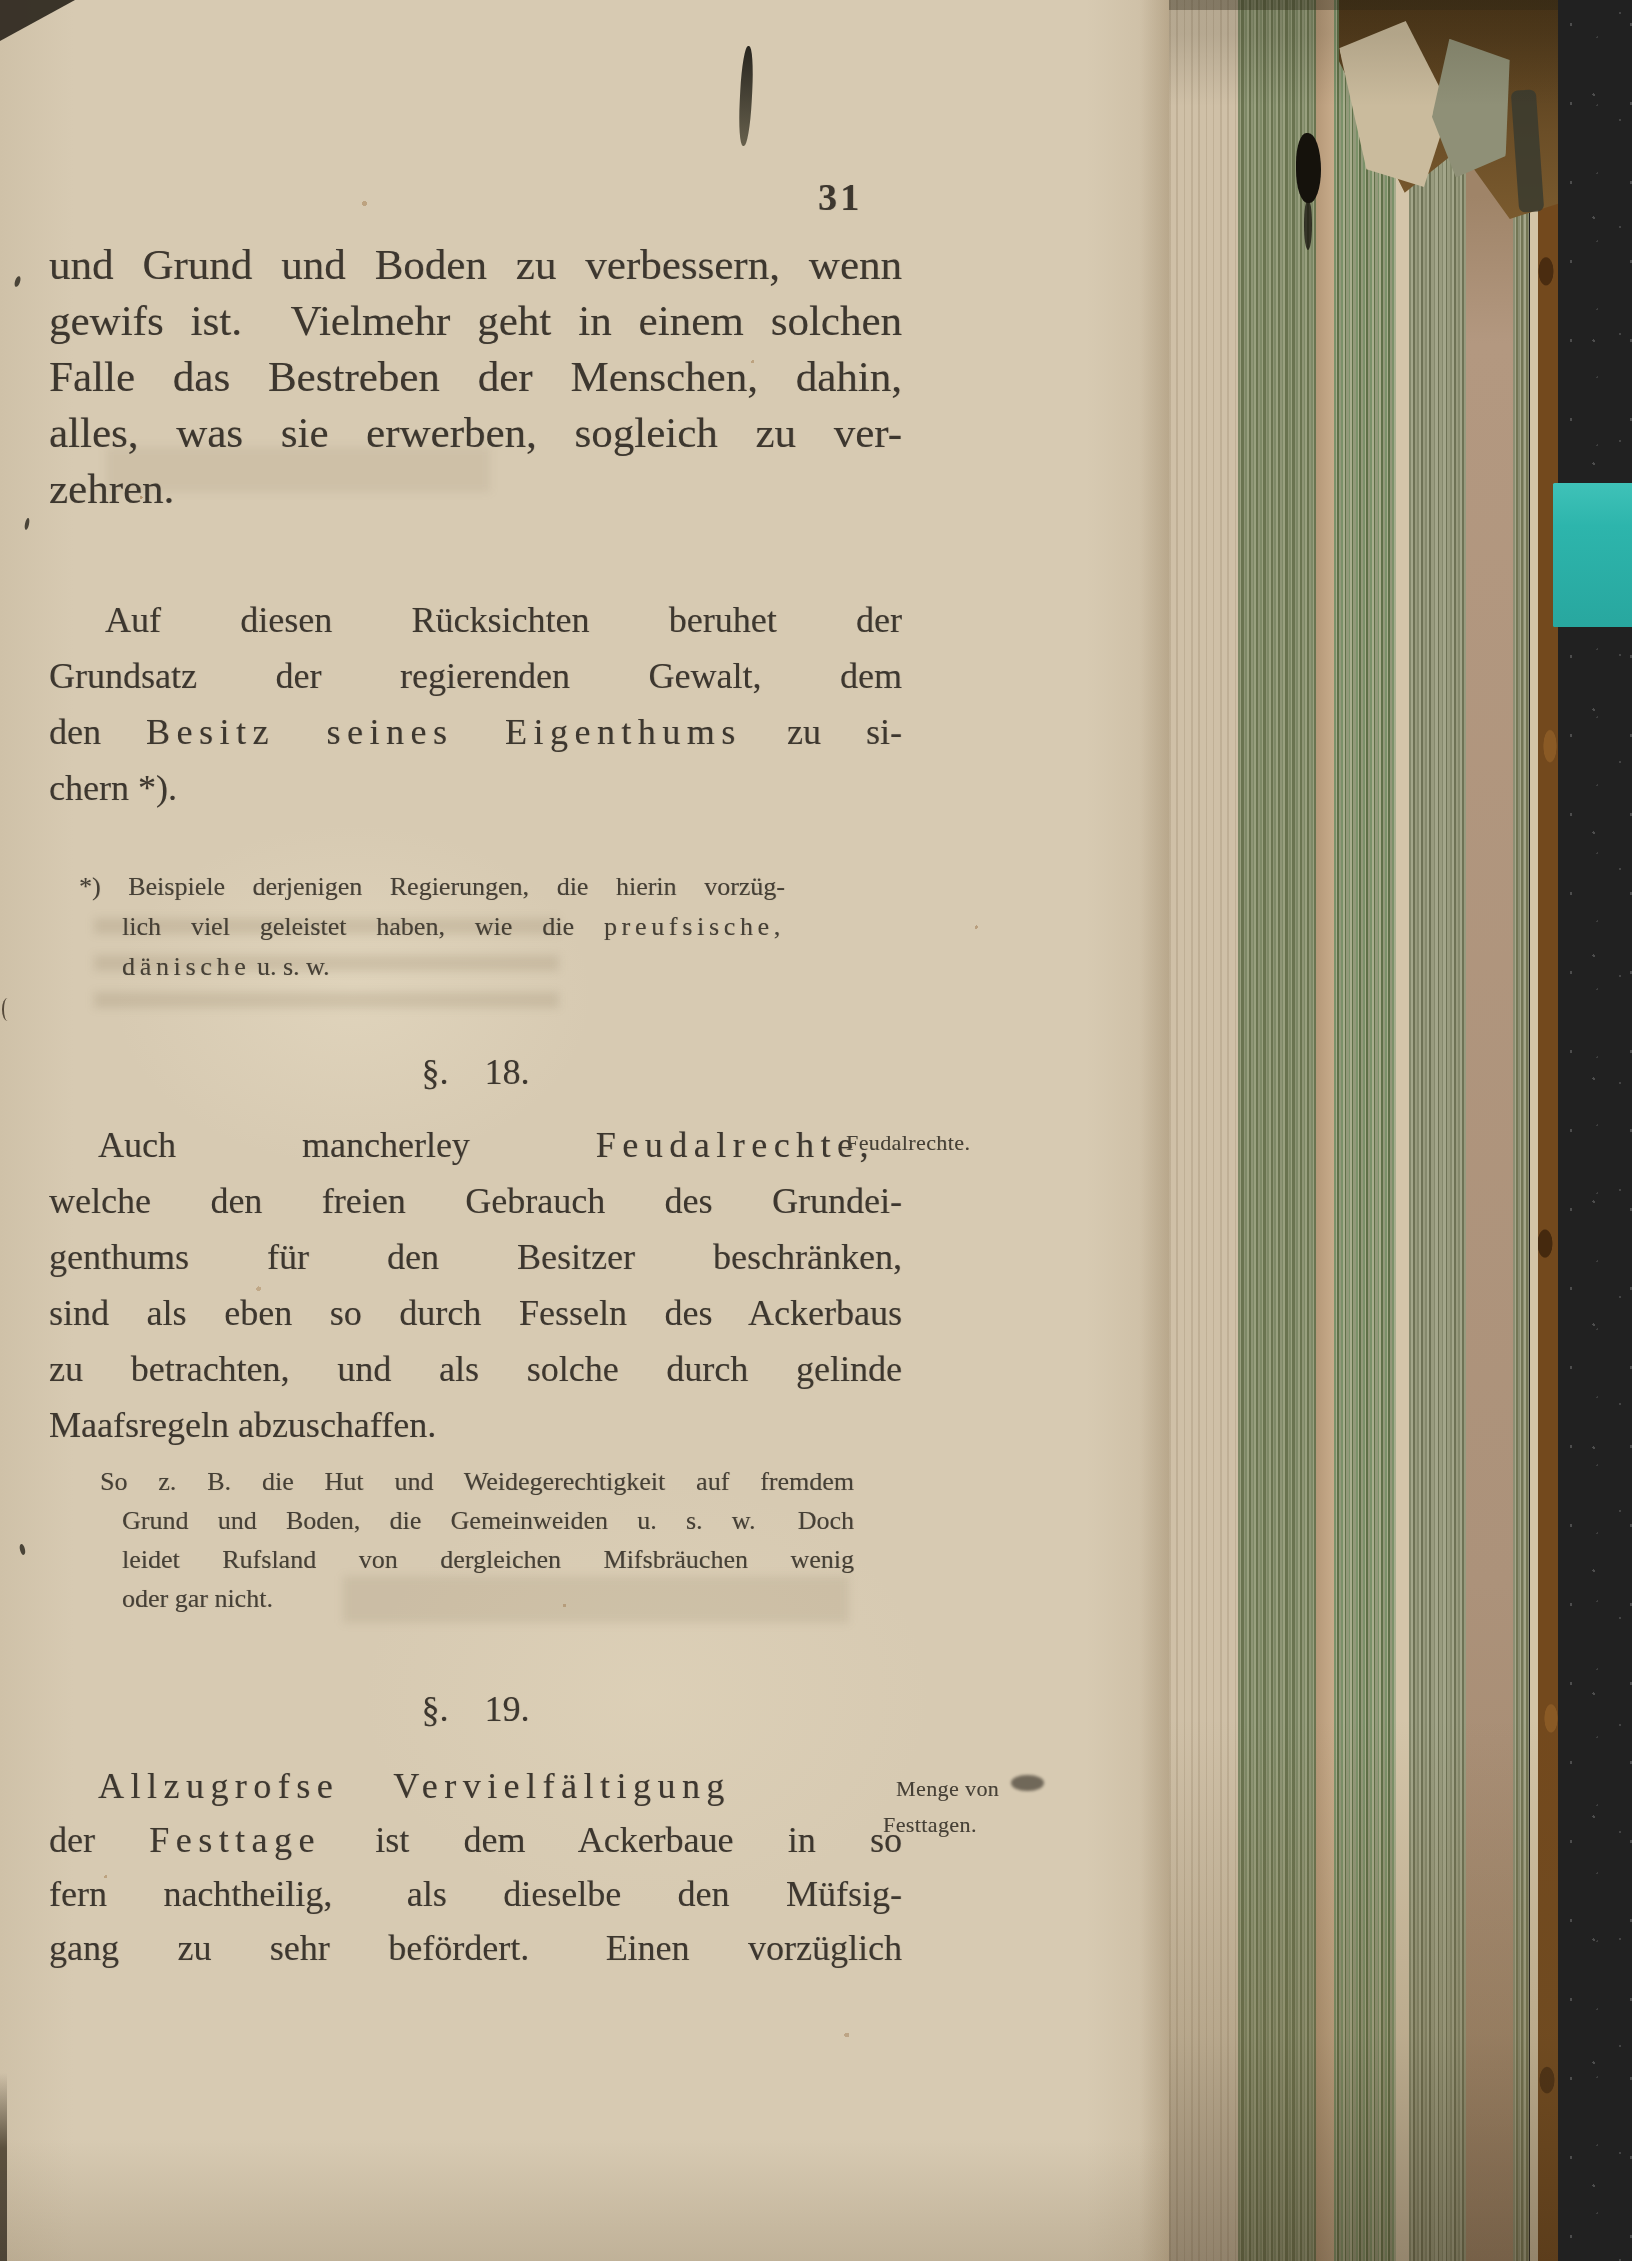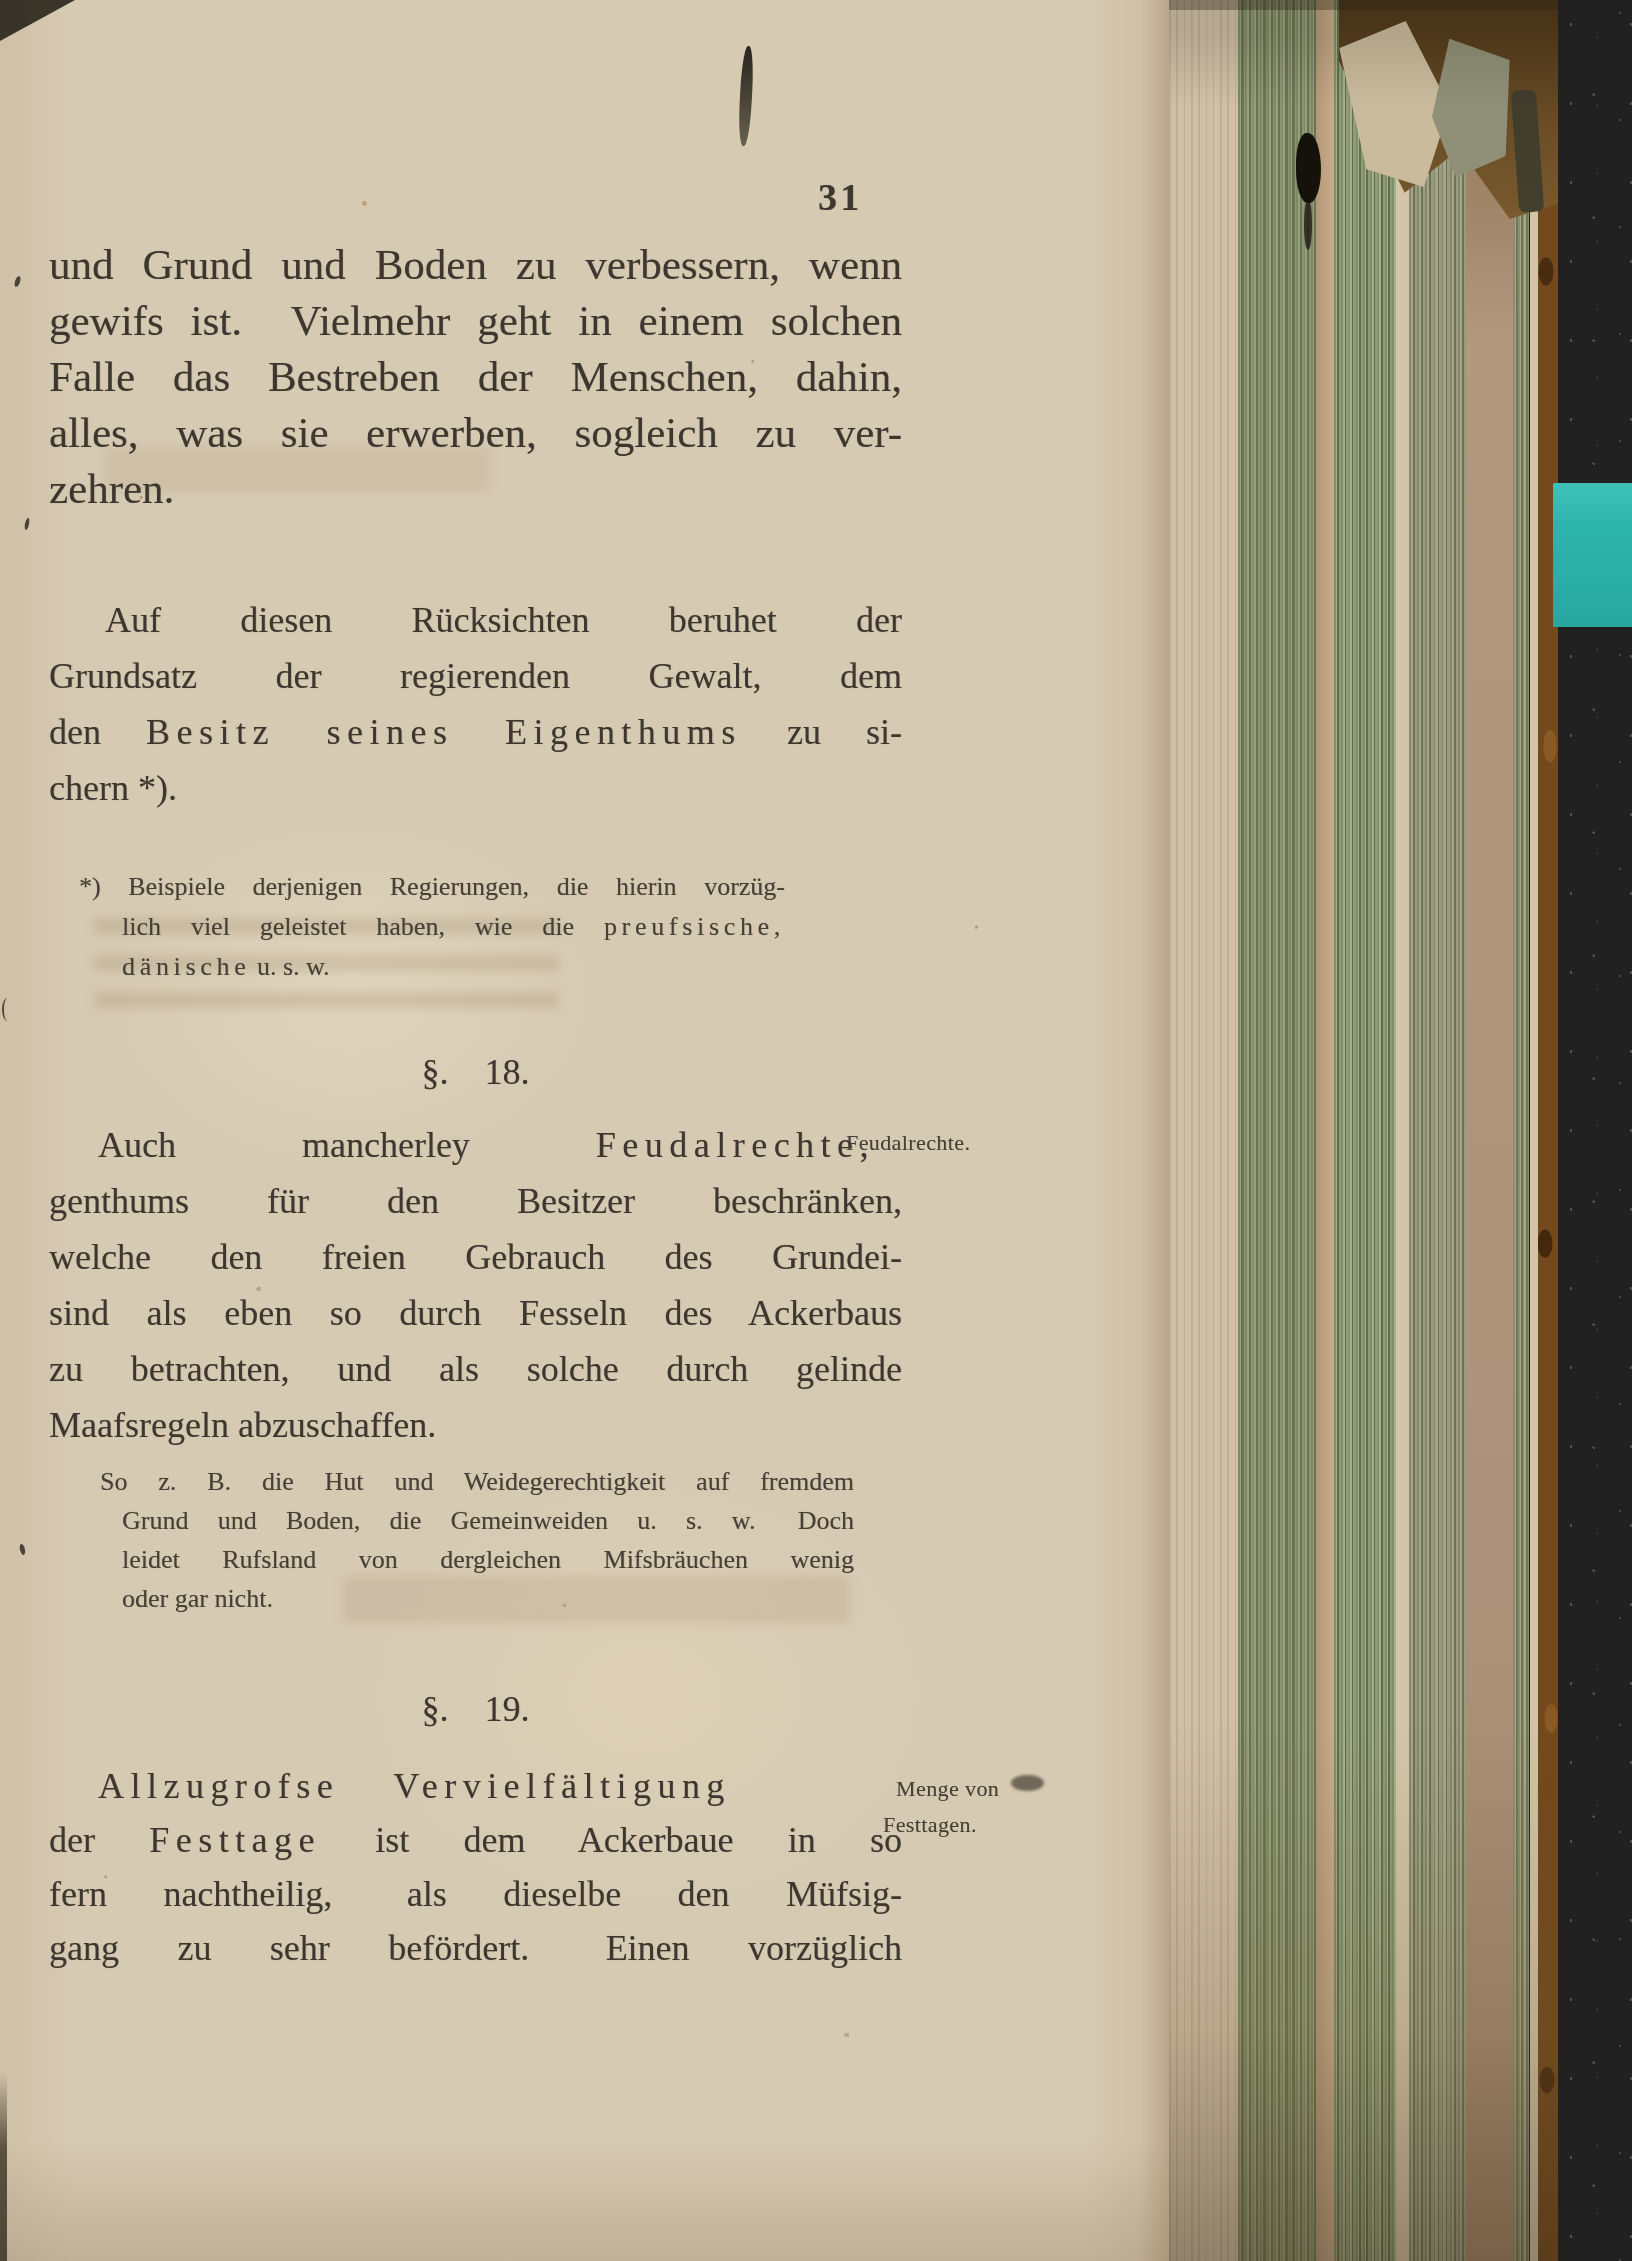--- a/index.html
+++ b/index.html
@@ -176,22 +176,22 @@
       </div>
     <div class="txt" id="footnote">
         <div class="tl just"><span>*) Beispiele derjenigen Regierungen, die hierin vorzüg-</span></div>
         <div class="tl just" style="text-indent: 43px;"><span>lich viel geleistet haben, wie die </span><span class="gsp">preufsische,</span></div>
         <div class="tl" style="text-indent: 43px;"><span class="gsp">dänische</span><span> u. s. w.</span></div>
       </div>
 
     <div class="txt heading" id="h18">§.    18.</div>
     <div class="txt" id="para18">
         <div class="tl just" style="text-indent: 49px; width: 826px;"><span>Auch mancherley </span><span class="gsp">Feudalrechte,</span></div>
+        <div class="tl just"><span>welche den freien Gebrauch des Grundei-</span></div>
         <div class="tl just"><span>genthums für den Besitzer beschränken,</span></div>
-        <div class="tl just"><span>welche den freien Gebrauch des Grundei-</span></div>
         <div class="tl just"><span>sind als eben so durch Fesseln des Ackerbaus</span></div>
         <div class="tl just"><span>zu betrachten, und als solche durch gelinde</span></div>
         <div class="tl"><span>Maafsregeln abzuschaffen.</span></div>
       </div>
     <div class="mnote" id="m18">Feudalrechte.</div>
 
     <div class="txt" id="note18">
         <div class="tl just"><span>So z. B. die Hut und Weidegerechtigkeit auf fremdem</span></div>
         <div class="tl just" style="text-indent: 22px;"><span>Grund und Boden, die Gemeinweiden u. s. w.  Doch</span></div>
         <div class="tl just" style="text-indent: 22px;"><span>leidet Rufsland von dergleichen Mifsbräuchen wenig</span></div>

